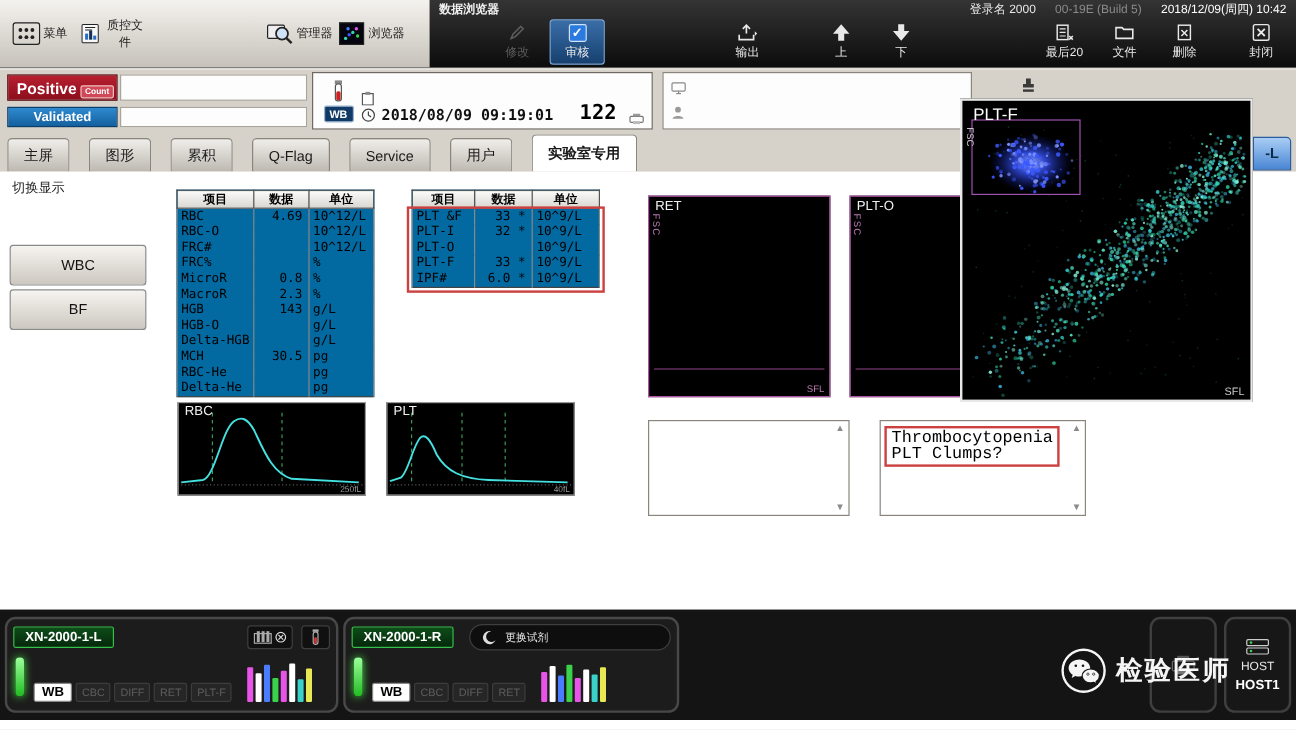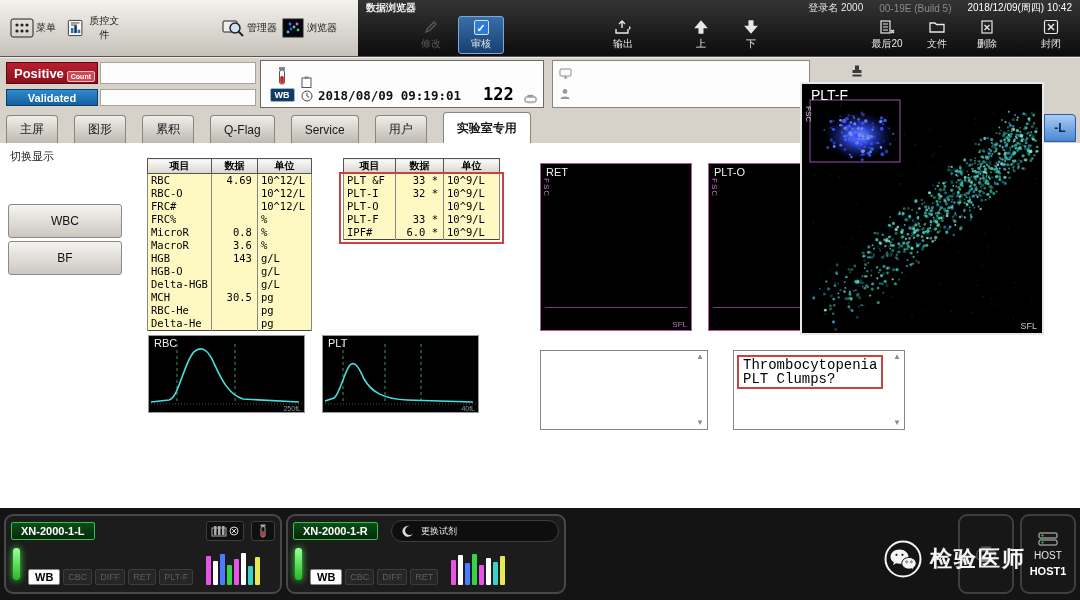--- a/index.html
+++ b/index.html
@@ -51,21 +51,21 @@
   .tab{height:28px;padding:0 13px;background:linear-gradient(#f0eeea,#bdb9b1);border:1px solid #8a867e;border-bottom:none;border-radius:4px 4px 0 0;font-size:12px;display:flex;align-items:center;color:#1a1a1a;cursor:pointer;font-family:inherit;}
   .tab.active{background:#fff;height:31px;font-weight:bold;}
   .tab-stub{position:absolute;left:1044px;top:3px;width:32px;height:28px;background:linear-gradient(#a9cdf4,#4a86d4);border:1px solid #2a5c9e;border-radius:0 4px 0 0;font-size:12px;font-weight:bold;color:#0a2a4a;display:flex;align-items:center;justify-content:center;}
 
   
   .content{position:absolute;left:0;top:143px;width:1080px;height:365px;background:#fff;}
   .switch-label{position:absolute;left:10px;top:6px;font-size:11px;color:#222;}
   .side-btn{position:absolute;left:8px;width:114px;height:34px;background:linear-gradient(#f6f4f0,#ccc8c0);border:1px solid #8a8a8a;border-radius:3px;font-size:12px;color:#111;cursor:pointer;font-family:inherit;}
   .side-btn.active{background:linear-gradient(#b8d6f6,#5e9ad8);border-color:#2a5c9e;font-weight:bold;}
 
-  .ptable{border-collapse:collapse;font-family:"DejaVu Sans Mono",monospace;font-size:10.5px;background:#fef9c3;border:1px solid #444;}
+  .ptable{border-collapse:collapse;font-family:"DejaVu Sans Mono",monospace;font-size:10.5px;background:#0369a1;border:1px solid #444;}
   .ptable th{border:1px solid #555;background:linear-gradient(#fafaf8,#d8d6d0);font-weight:bold;font-size:10px;height:15px;padding:0 4px;}
   .ptable td{border-left:1px solid #888;border-right:1px solid #888;height:13px;line-height:13px;padding:0 3px;color:#000;white-space:nowrap;}
   .ptable td:nth-child(2){text-align:right;padding-right:5px;}
   .t-rbc{position:absolute;left:147px;top:15px;}
   .t-rbc th:nth-child(1){width:62px;} .t-rbc th:nth-child(2){width:46px;} .t-rbc th:nth-child(3){width:54px;}
   .t-plt-wrap{position:absolute;left:343px;top:15px;}
   .t-plt th:nth-child(1){width:52px;} .t-plt th:nth-child(2){width:48px;} .t-plt th:nth-child(3){width:56px;}
   .red-frame{position:absolute;left:-4px;right:-4px;top:14px;bottom:-4px;border:2px solid #cc4040;pointer-events:none;}
 
   .plot{position:absolute;width:152px;height:168px;background:#000;border:1px solid #b055a8;}
@@ -346,21 +346,21 @@
             <td></td>
             <td>%</td>
           </tr>
           <tr>
             <td>MicroR</td>
             <td>0.8</td>
             <td>%</td>
           </tr>
           <tr>
             <td>MacroR</td>
-            <td>3.6</td>
+            <td>2.3</td>
             <td>%</td>
           </tr>
           <tr>
             <td>HGB</td>
             <td>143</td>
             <td>g/L</td>
           </tr>
           <tr>
             <td>HGB-O</td>
             <td></td>

